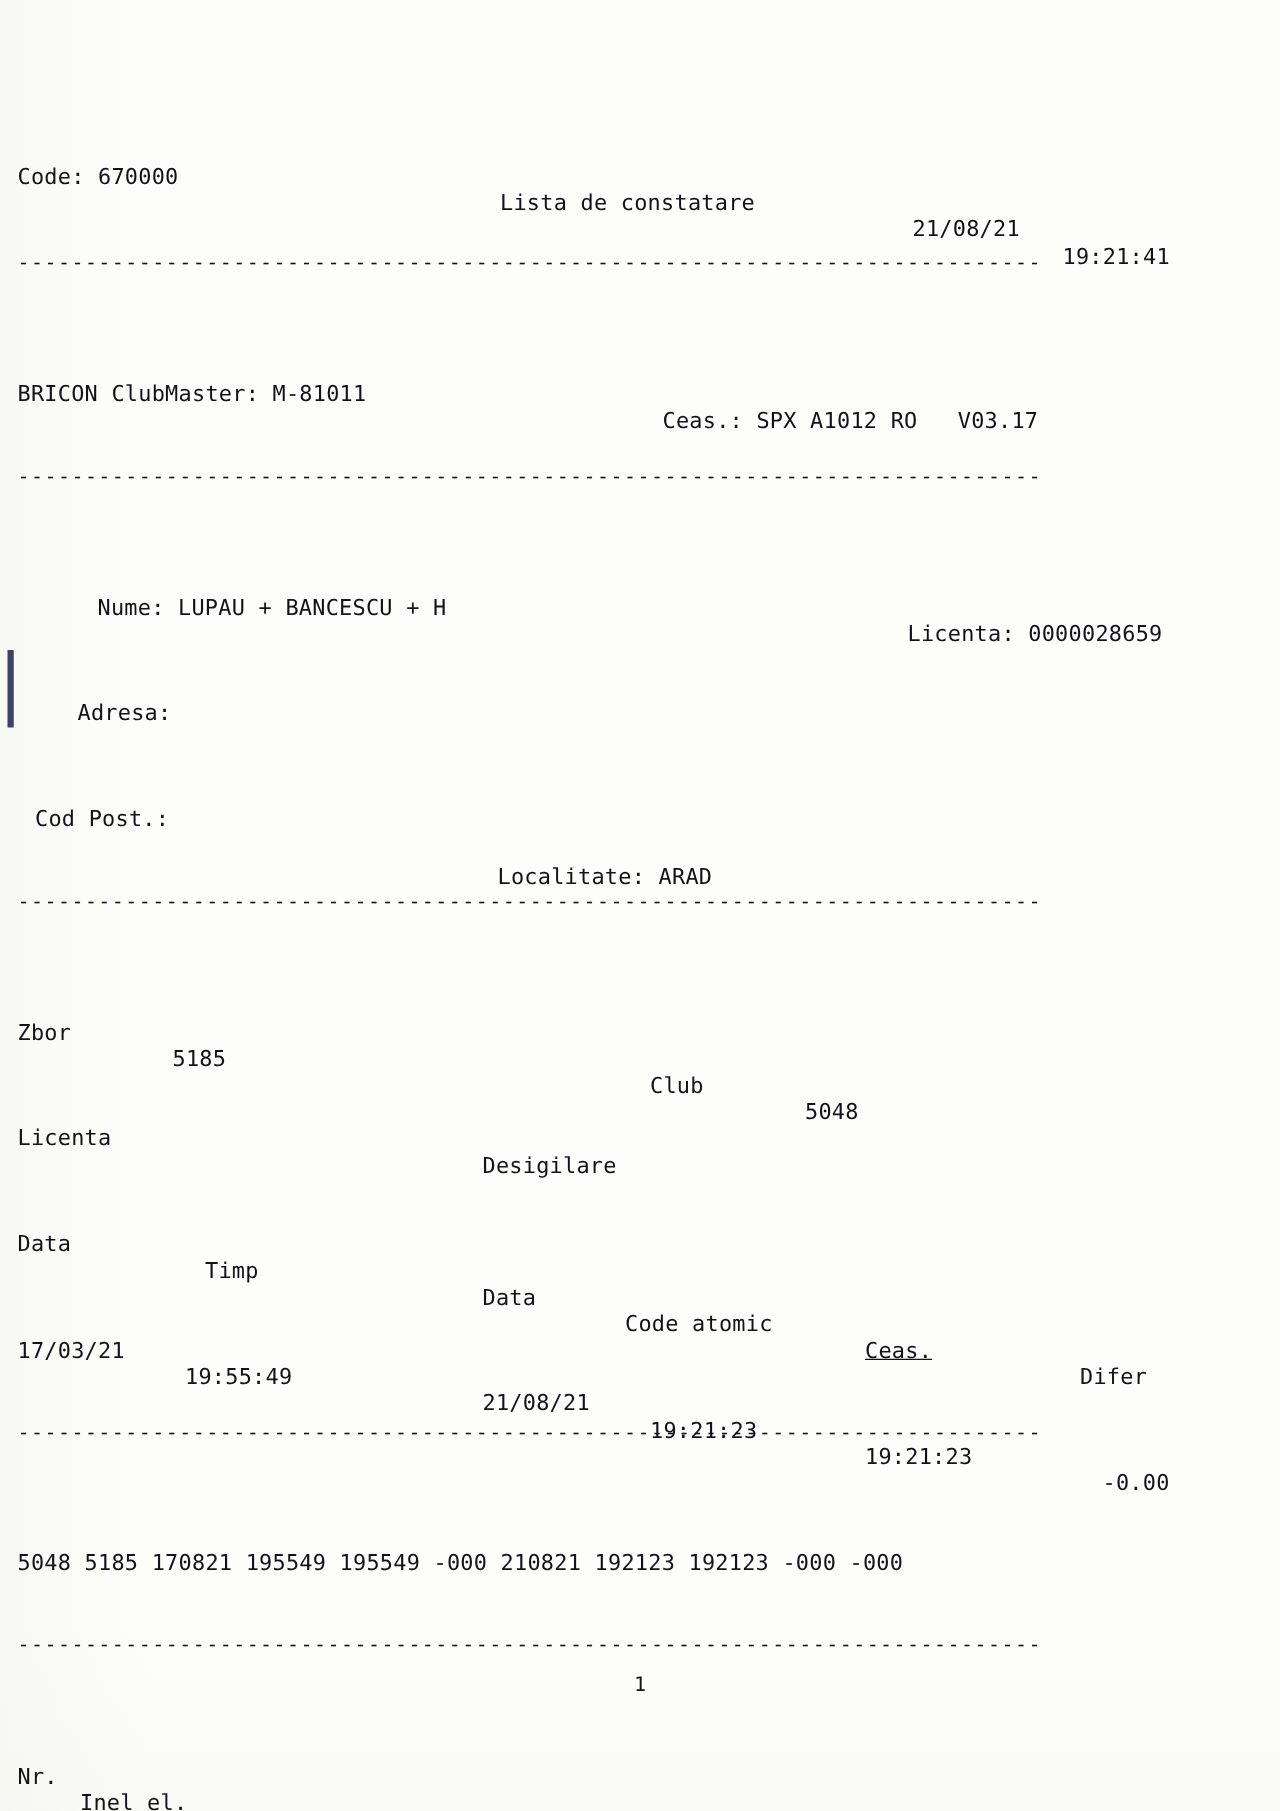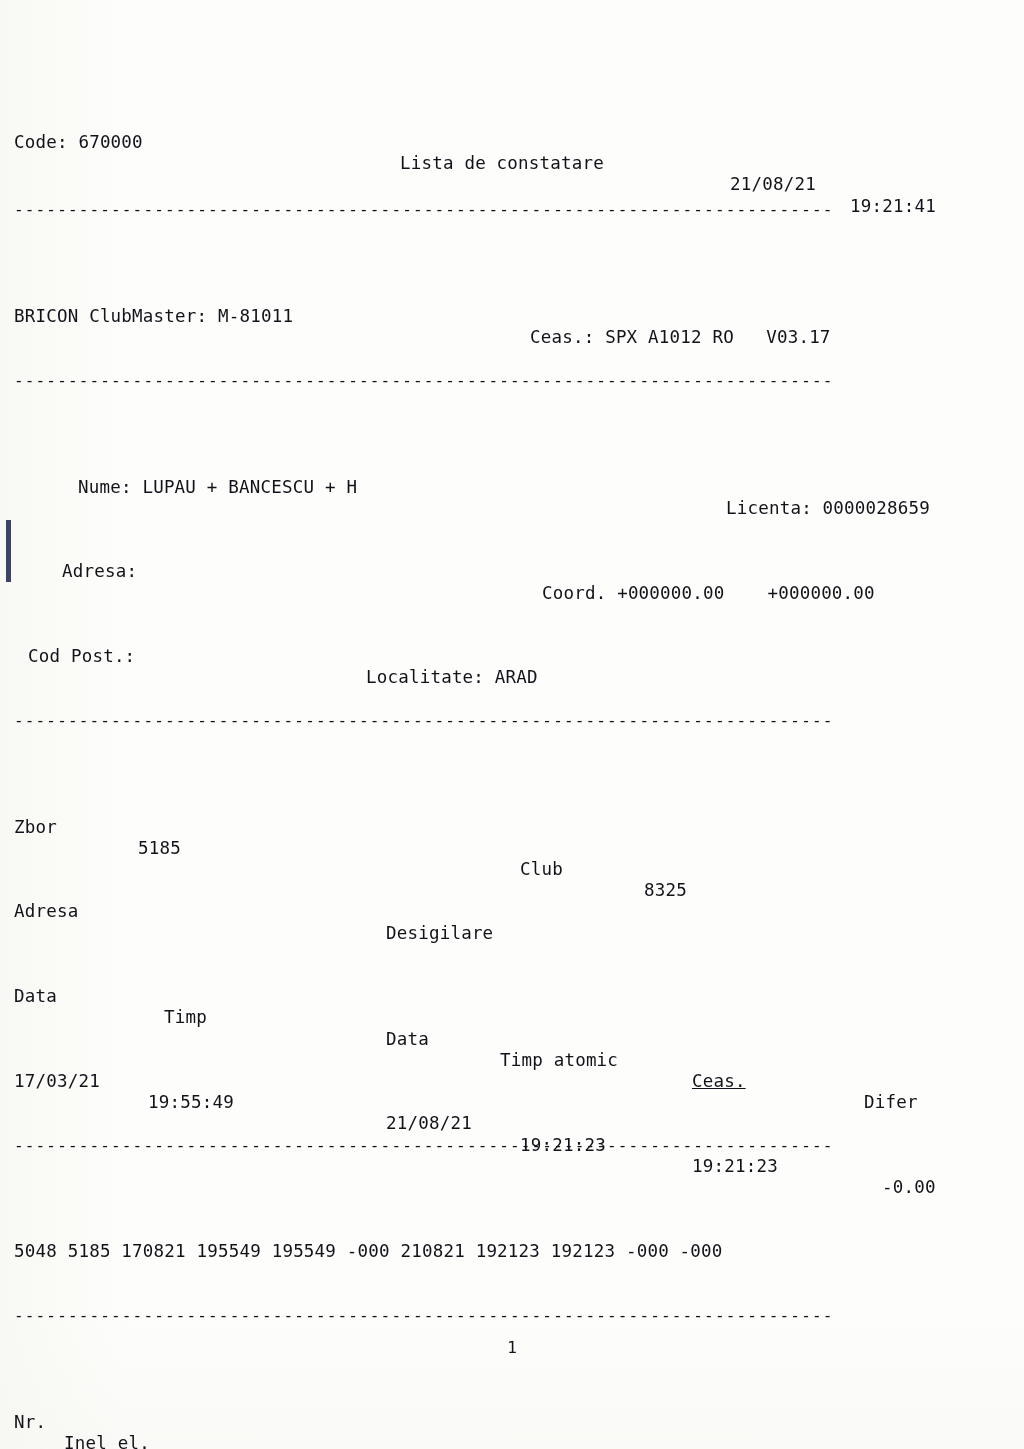--- a/index.html
+++ b/index.html
@@ -99,47 +99,46 @@
 
     <div class="dashline">----------------------------------------------------------------------------</div>
 
     <div class="row">
       <span class="t" style="left:64px;">Nume: LUPAU + BANCESCU + H</span>
       <span class="t" style="left:712px;">Licenta: 0000028659</span>
     </div>
 
     <div class="row">
       <span class="t" style="left:48px;">Adresa:</span>
-      <span class="t" style="left:528px;">Coord. +000000.00    +000000.00</span>
     </div>
 
     <div class="row">
       <span class="t" style="left:14px;">Cod Post.:</span>
-      <span class="t" style="left:352px;">Localitate: ARAD</span>
+      <span class="t" style="left:384px;margin-top:25px;">Localitate: ARAD</span>
     </div>
 
     <div class="dashline">----------------------------------------------------------------------------</div>
 
     <div class="row">
       <span class="t" style="left:0px;">Zbor</span>
       <span class="t" style="left:124px;">5185</span>
       <span class="t" style="left:506px;">Club</span>
-      <span class="t" style="left:630px;">8325</span>
+      <span class="t" style="left:630px;">5048</span>
     </div>
 
     <div class="row">
-      <span class="t" style="left:0px;">Adresa</span>
+      <span class="t" style="left:0px;">Licenta</span>
       <span class="t" style="left:372px;">Desigilare</span>
     </div>
 
     <div class="row">
       <span class="t" style="left:0px;">Data</span>
       <span class="t" style="left:150px;">Timp</span>
       <span class="t" style="left:372px;">Data</span>
-      <span class="t" style="left:486px;">Timp atomic</span>
+      <span class="t" style="left:486px;">Code atomic</span>
       <span class="t" style="left:678px;text-decoration:underline;">Ceas.</span>
       <span class="t" style="left:850px;">Difer</span>
     </div>
 
     <div class="row">
       <span class="t" style="left:0px;">17/03/21</span>
       <span class="t" style="left:134px;">19:55:49</span>
       <span class="t" style="left:372px;">21/08/21</span>
       <span class="t" style="left:506px;">19:21:23</span>
       <span class="t" style="left:678px;">19:21:23</span>

